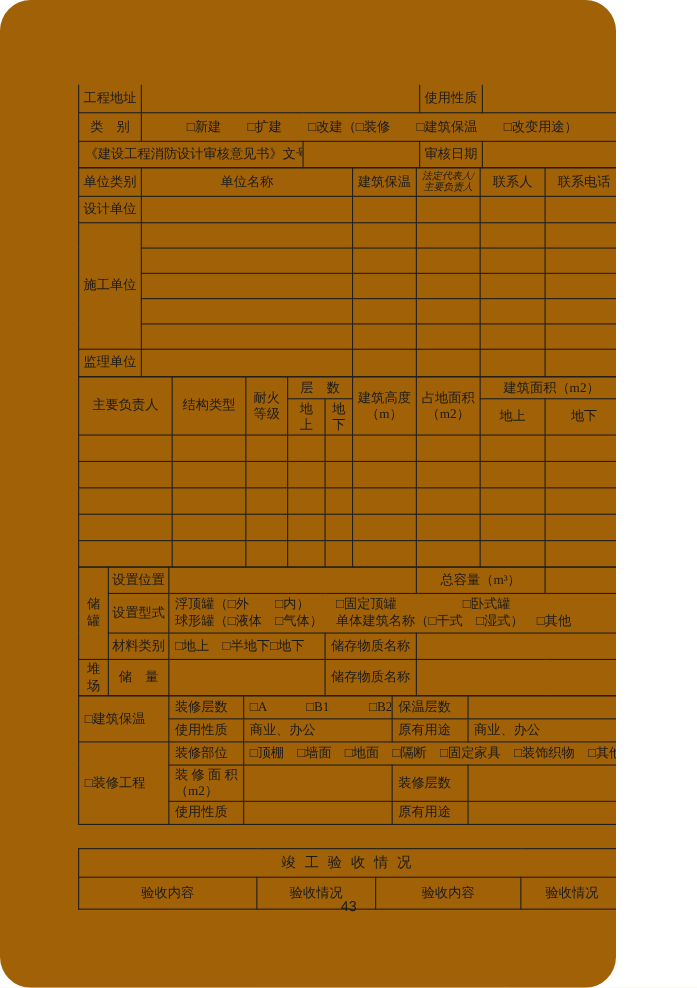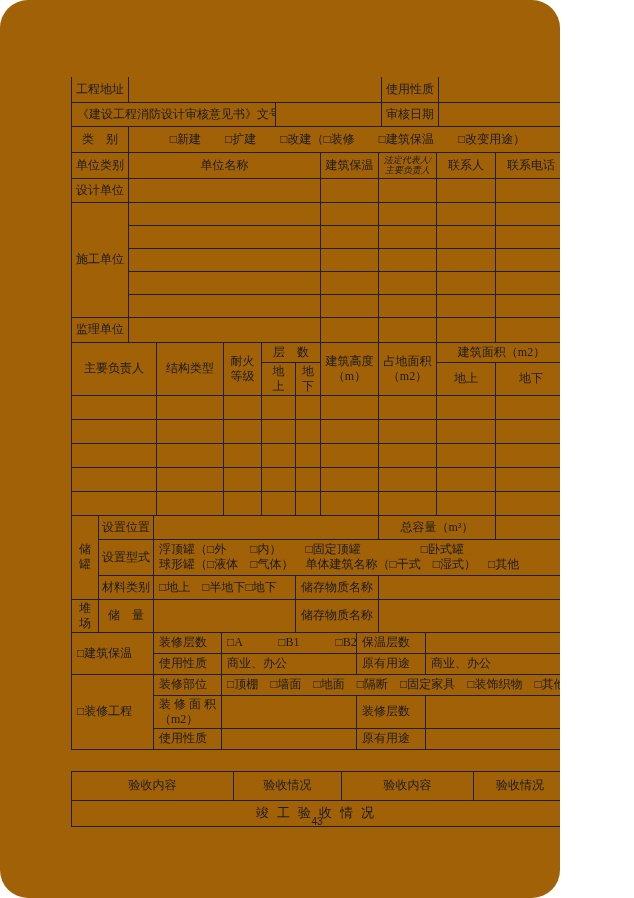--- a/index.html
+++ b/index.html
@@ -17,21 +17,21 @@
     overflow:hidden;white-space:nowrap;
   }
   .no-top td{border-top:none;}
   td.left{text-align:left;padding-left:5px;}
   td.pre{white-space:pre-line;}
   td.small{font-size:9px;line-height:1.15;font-style:italic;}
   .t-accept{margin-top:21px;}
   .title-cell{letter-spacing:8px;font-size:13px;}
   .pageno{
     position:absolute;left:0;top:816px;width:634px;text-align:center;
-    font-size:10px;font-family:"Liberation Sans","DejaVu Sans",sans-serif;
+    font-size:13px;font-family:"Liberation Sans","DejaVu Sans",sans-serif;
     color:#1a1a1a;
   }
   .typelines div{text-align:left;padding-left:3px;}
 </style>
 </head>
 <body>
 
 <div class="page">
   <div class="sheet">
 
@@ -43,29 +43,29 @@
           <col style="width:57px">
           <col style="width:128px">
         </colgroup>
       <tbody>
           <tr class="no-top" style="height:25px">
         <td>工程地址</td>
         <td colspan="2"></td>
         <td>使用性质</td>
         <td></td>
       </tr>
-      <tr style="height:24px">
-        <td colspan="2" class="left">《建设工程消防设计审核意见书》文号</td>
-        <td></td>
-        <td>审核日期</td>
-        <td></td>
-      </tr>
       <tr style="height:26px">
         <td>类　别</td>
         <td colspan="4">□新建　　□扩建　　□改建（□装修　　□建筑保温　　□改变用途）</td>
+      </tr>
+      <tr style="height:24px">
+        <td colspan="2" class="left">《建设工程消防设计审核意见书》文号</td>
+        <td></td>
+        <td>审核日期</td>
+        <td></td>
       </tr>
     </tbody>
       </table>
 
     <table>
       <colgroup>
           <col style="width:57px">
           <col style="width:192px">
           <col style="width:58px">
           <col style="width:58px">
@@ -314,28 +314,28 @@
       </table>
 
     <table class="t-accept">
       <colgroup>
           <col style="width:162px">
           <col style="width:108px">
           <col style="width:132px">
           <col style="width:93px">
         </colgroup>
       <tbody>
-          <tr style="height:29px">
+          <tr style="height:26px">
+        <td colspan="4" class="title-cell">竣工验收情况</td>
+      </tr>
+      <tr style="height:29px">
         <td>验收内容</td>
         <td>验收情况</td>
         <td>验收内容</td>
         <td>验收情况</td>
       </tr>
-      <tr style="height:26px">
-        <td colspan="4" class="title-cell">竣工验收情况</td>
-      </tr>
     </tbody>
       </table>
 
   </div>
 
   <div class="pageno">43</div>
 </div>
 
 </body></html>

